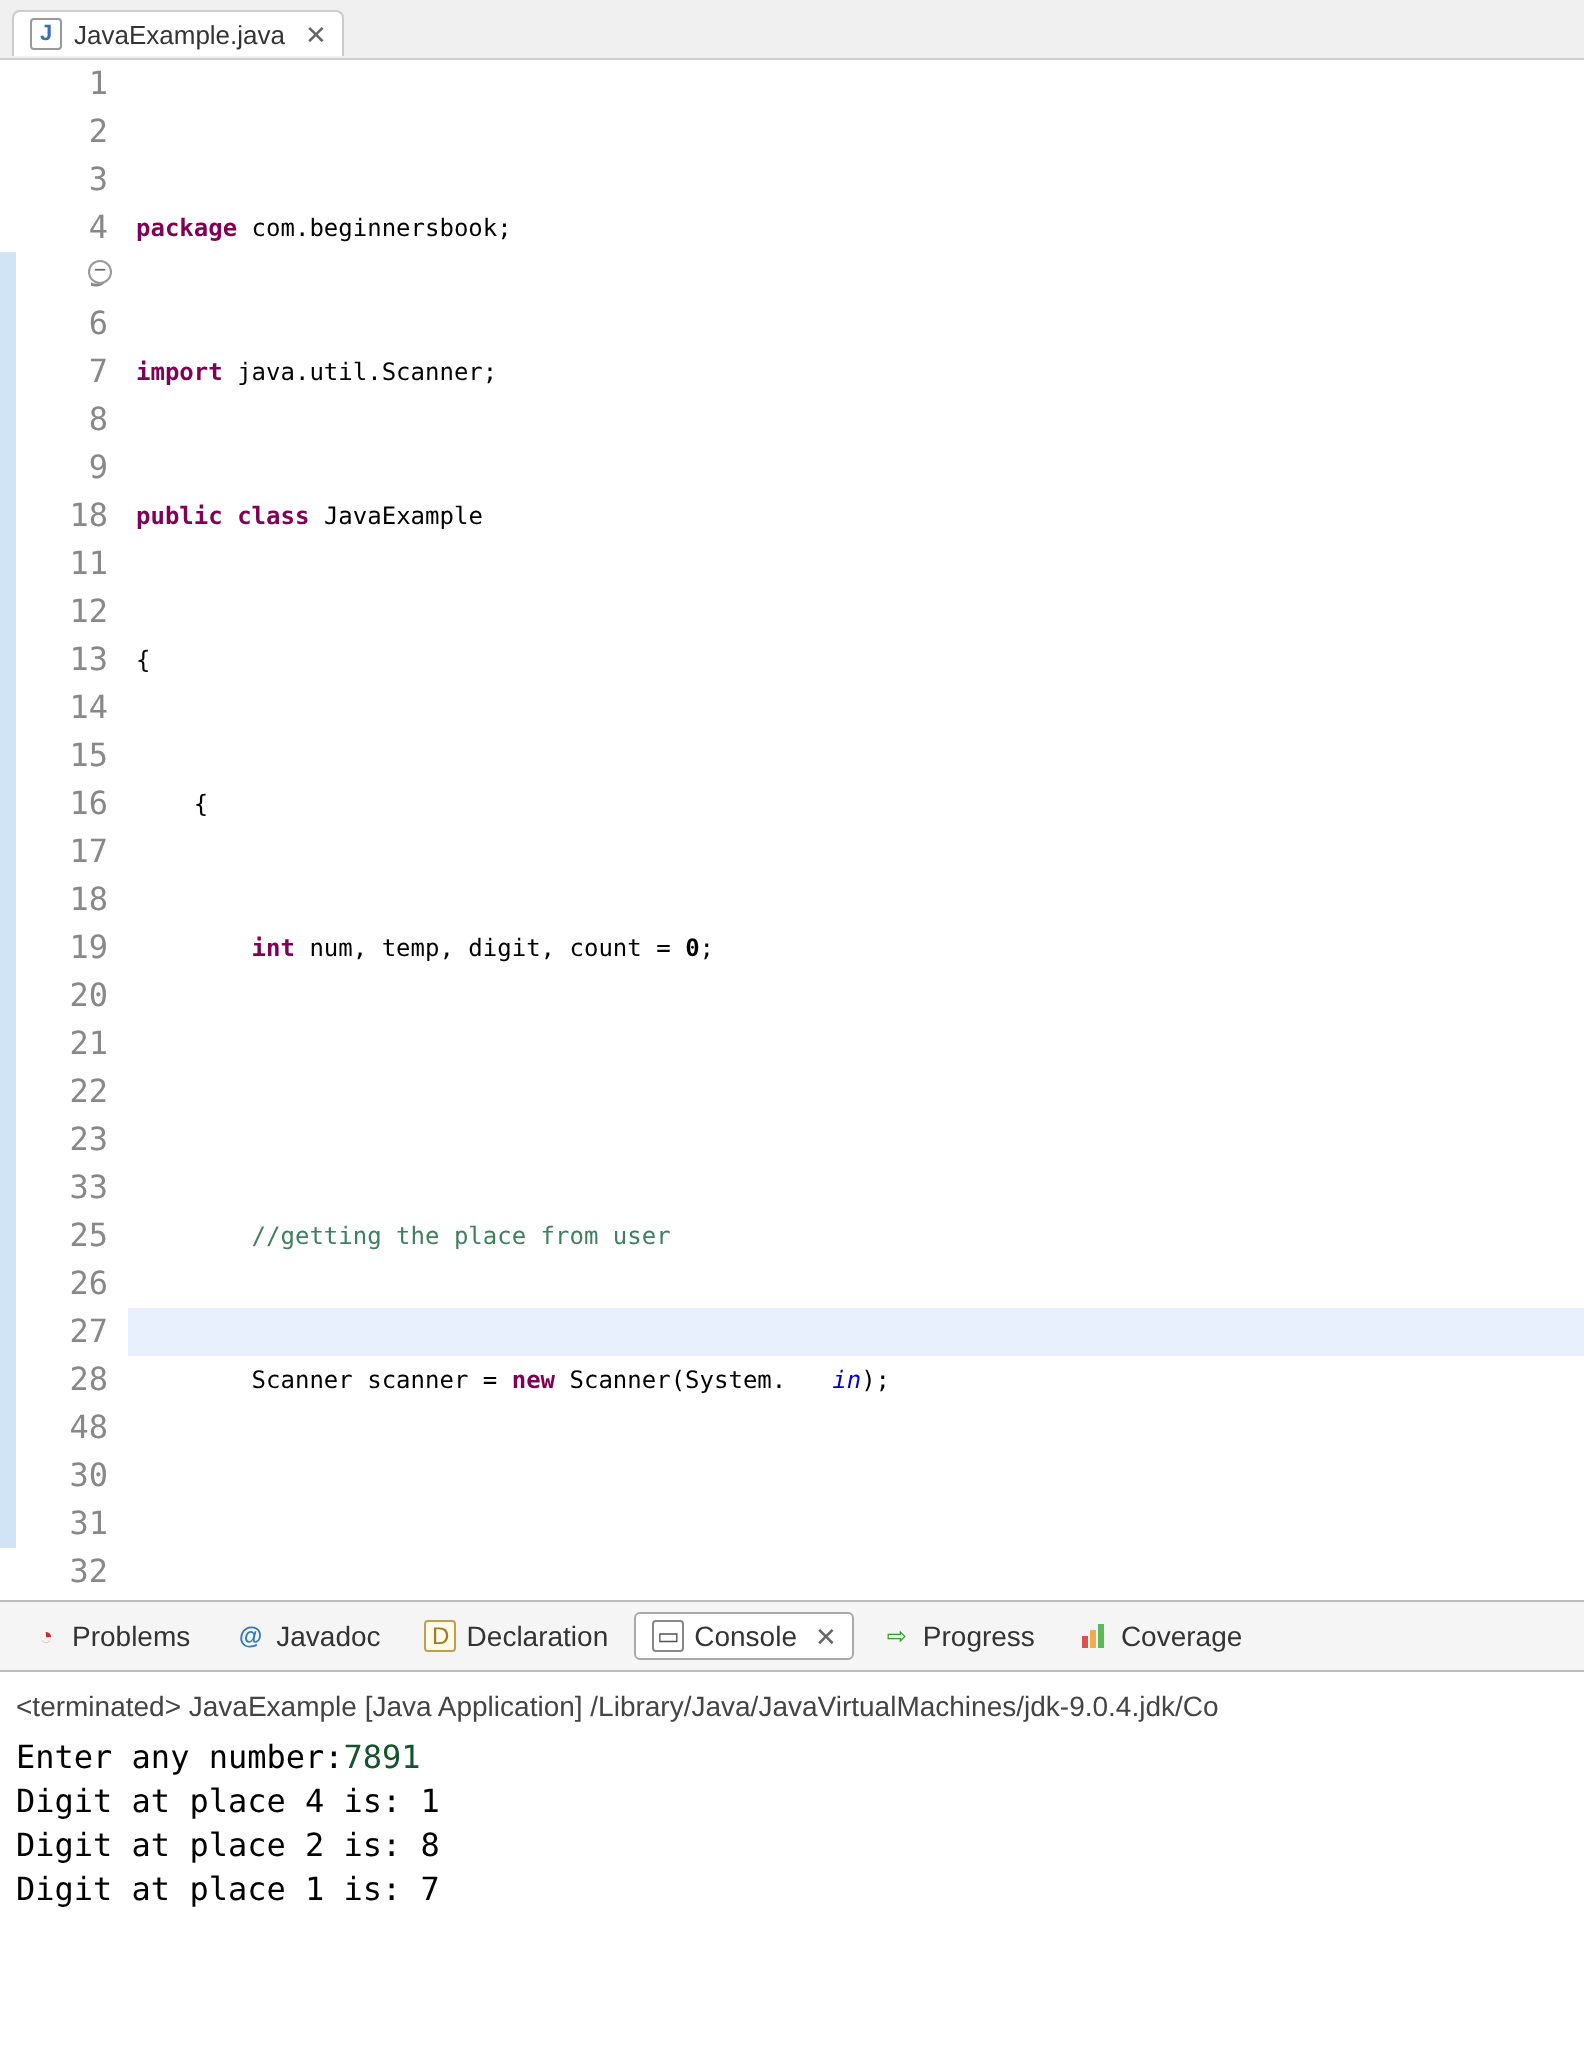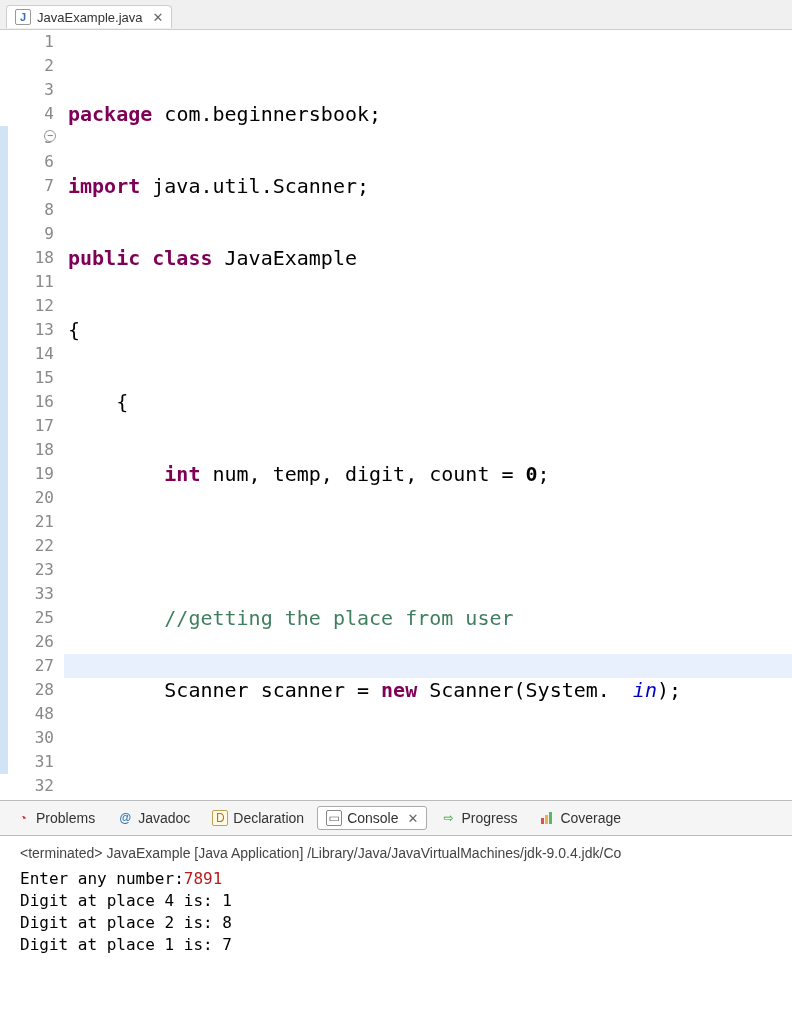--- a/index.html
+++ b/index.html
@@ -83,21 +83,21 @@
       font-size: 10px;
       line-height: 10px;
       text-align: center;
       color: #666;
       background: #fff;
     }
     .code {
       flex: 1;
       padding-left: 4px;
       line-height: 24px;
-      font-size: 20px;
+      font-size: 12px;
       white-space: pre;
       position: relative;
     }
     .code .line { height: 24px; position: relative; }
     .method-band {
       position: absolute;
       left: 0;
       width: 8px;
       background: #d0e4f5;
     }
@@ -148,35 +148,35 @@
       justify-content: center;
       font-size: 12px;
     }
     .icon-problems { color: #c9302c; }
     .icon-javadoc { color: #337ab7; font-weight: bold; font-style: italic; }
     .icon-decl { border: 1px solid #c0a050; background: #fffbe6; border-radius: 2px; font-size: 9px; color: #a0792e; }
     .icon-console { border: 1px solid #888; border-radius: 2px; font-size: 10px; color: #555; }
     .icon-progress { color: #2e9e2e; }
 
     .console-area {
-      padding: 6px 20px;
+      padding: 6px 8px;
       font-family: "Menlo", "Monaco", monospace;
       font-size: 16px;
       line-height: 22px;
     }
     .console-header {
       color: #444;
       font-family: Arial, sans-serif;
       font-size: 14px;
       margin-bottom: 4px;
       white-space: nowrap;
       overflow: hidden;
     }
     .console-line { color: #000; }
-    .console-input { color: #b91c1c; margin-top: 48px; }
+    .console-input { color: #14532d; margin-top: 48px; }
   </style>
 </head>
 <body>
 
 <div class="editor-tab-bar">
   <div class="editor-tab">
     <span class="java-icon">J</span>
     <span>JavaExample.java</span>
     <span class="close-x">✕</span>
   </div>

